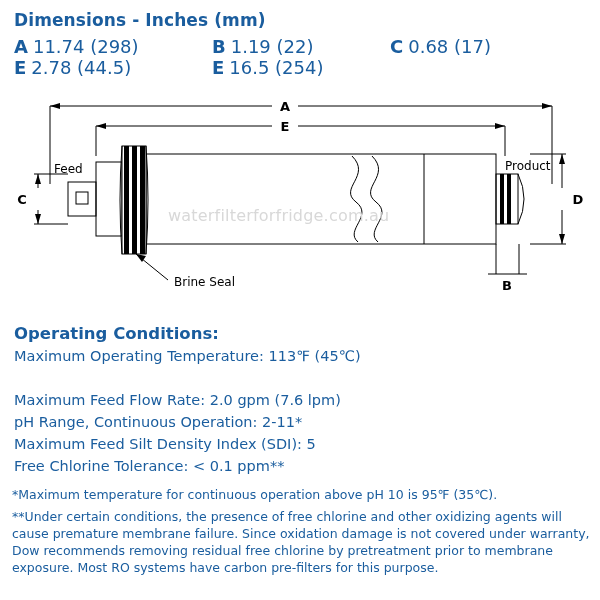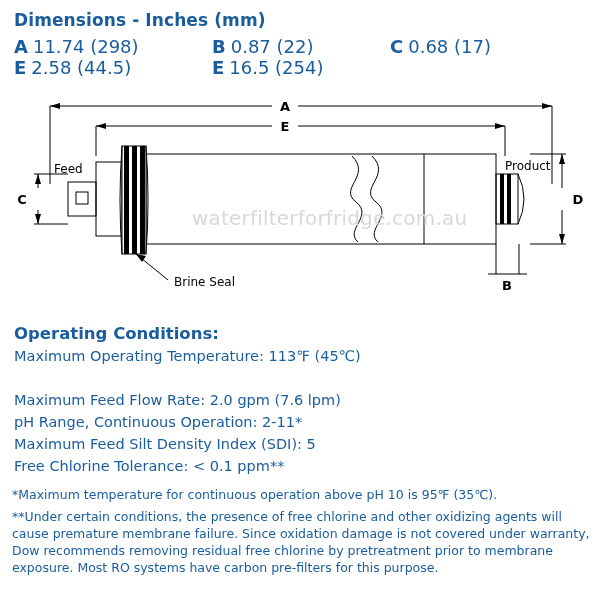--- a/index.html
+++ b/index.html
@@ -55,26 +55,25 @@
     width: 600px;
     height: 220px;
   }
   .drawing svg {
     display: block;
   }
   .watermark {
     position: absolute;
     left: 168px;
     top: 122px;
-    font-size: 20px;
+    font-size: 16px;
     color: #d8d8d8;
     font-family: "DejaVu Sans", sans-serif;
     letter-spacing: 0.2px;
     pointer-events: none;
-    margin-left: 24px;
   }
 
   
   .oc-title {
     position: absolute;
     left: 14px;
     top: 324px;
     font-size: 16.5px;
     font-weight: bold;
     color: #1a5d9e;
@@ -109,27 +108,27 @@
 <body>
 
 <div class="page">
 
   <div class="dims-title">Dimensions - Inches (mm)</div>
 
   <div class="dims-row dims-r1a">
     <span class="k">A</span><span>11.74 (298)</span>
   </div>
   <div class="dims-row dims-r1b">
-    <span class="k">B</span><span>0.87 (22)</span>
+    <span class="k">B</span><span>1.19 (22)</span>
   </div>
   <div class="dims-row dims-r1c">
     <span class="k">C</span><span>0.68 (17)</span>
   </div>
   <div class="dims-row dims-r2a">
-    <span class="k">E</span><span>2.58 (44.5)</span>
+    <span class="k">E</span><span>2.78 (44.5)</span>
   </div>
   <div class="dims-row dims-r2b">
     <span class="k">E</span><span>16.5 (254)</span>
   </div>
 
   <div class="drawing">
     <svg width="600" height="220" viewBox="0 0 600 220" xmlns="http://www.w3.org/2000/svg">
       <g stroke="#000000" fill="none" stroke-width="1">
 
         <line x1="50" y1="22" x2="50" y2="100"></line>

